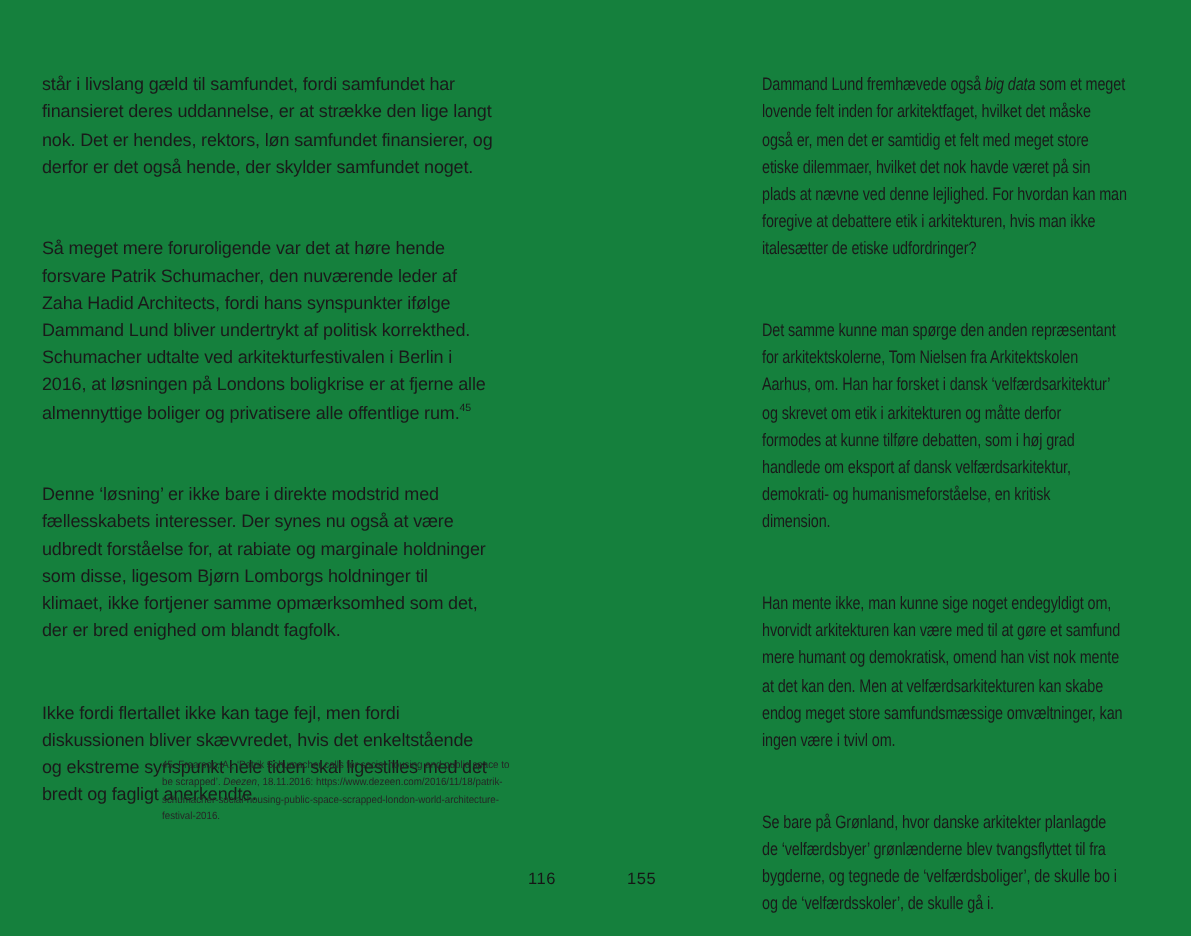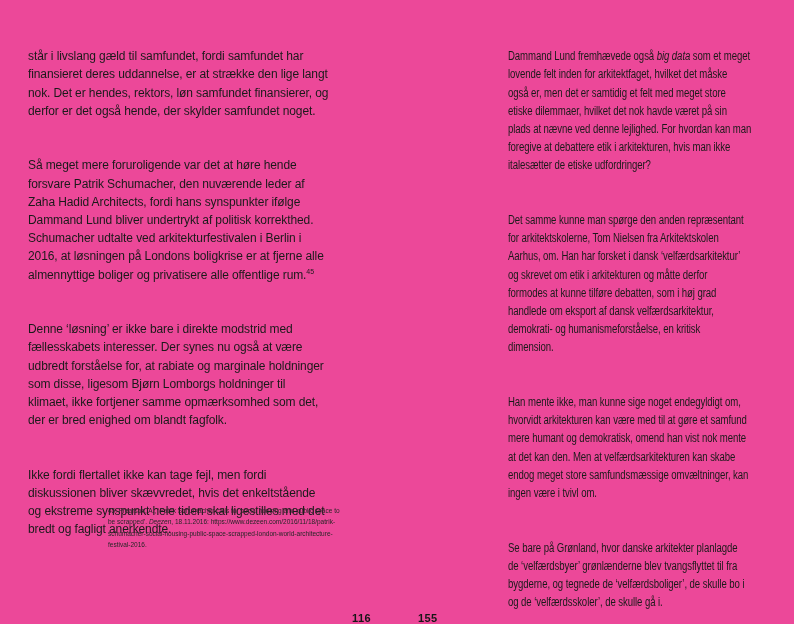--- a/index.html
+++ b/index.html
@@ -4,21 +4,21 @@
 <style>
   html, body {
     margin: 0;
     padding: 0;
     background: #ffffff;
   }
   .spread {
     position: relative;
     width: 794px;
     height: 624px;
-    background: #ec4899;
+    background: #15803d;
     overflow: hidden;
     font-family: "Liberation Sans", sans-serif;
     color: #1a1a1a;
   }
   .textcol {
     position: absolute;
     top: 29px;
     font-size: 12px;
     line-height: 18.2px;
     letter-spacing: -0.1px;
@@ -54,25 +54,24 @@
     font-size: 7px;
     line-height: 11.4px;
     letter-spacing: 0;
     white-space: pre-line;
     color: #262626;
     transform: scaleX(0.93);
     transform-origin: top left;
   }
   .pagenum {
     position: absolute;
-    top: 612px;
+    top: 580px;
     font-size: 11px;
     letter-spacing: 0.4px;
     color: #161616;
-    font-weight: bold;
   }
   .pagenum-left { left: 352px; }
   .pagenum-right { left: 418px; }
 </style>
 </head>
 <body>
 
 <div class="spread">
 
   <div>

